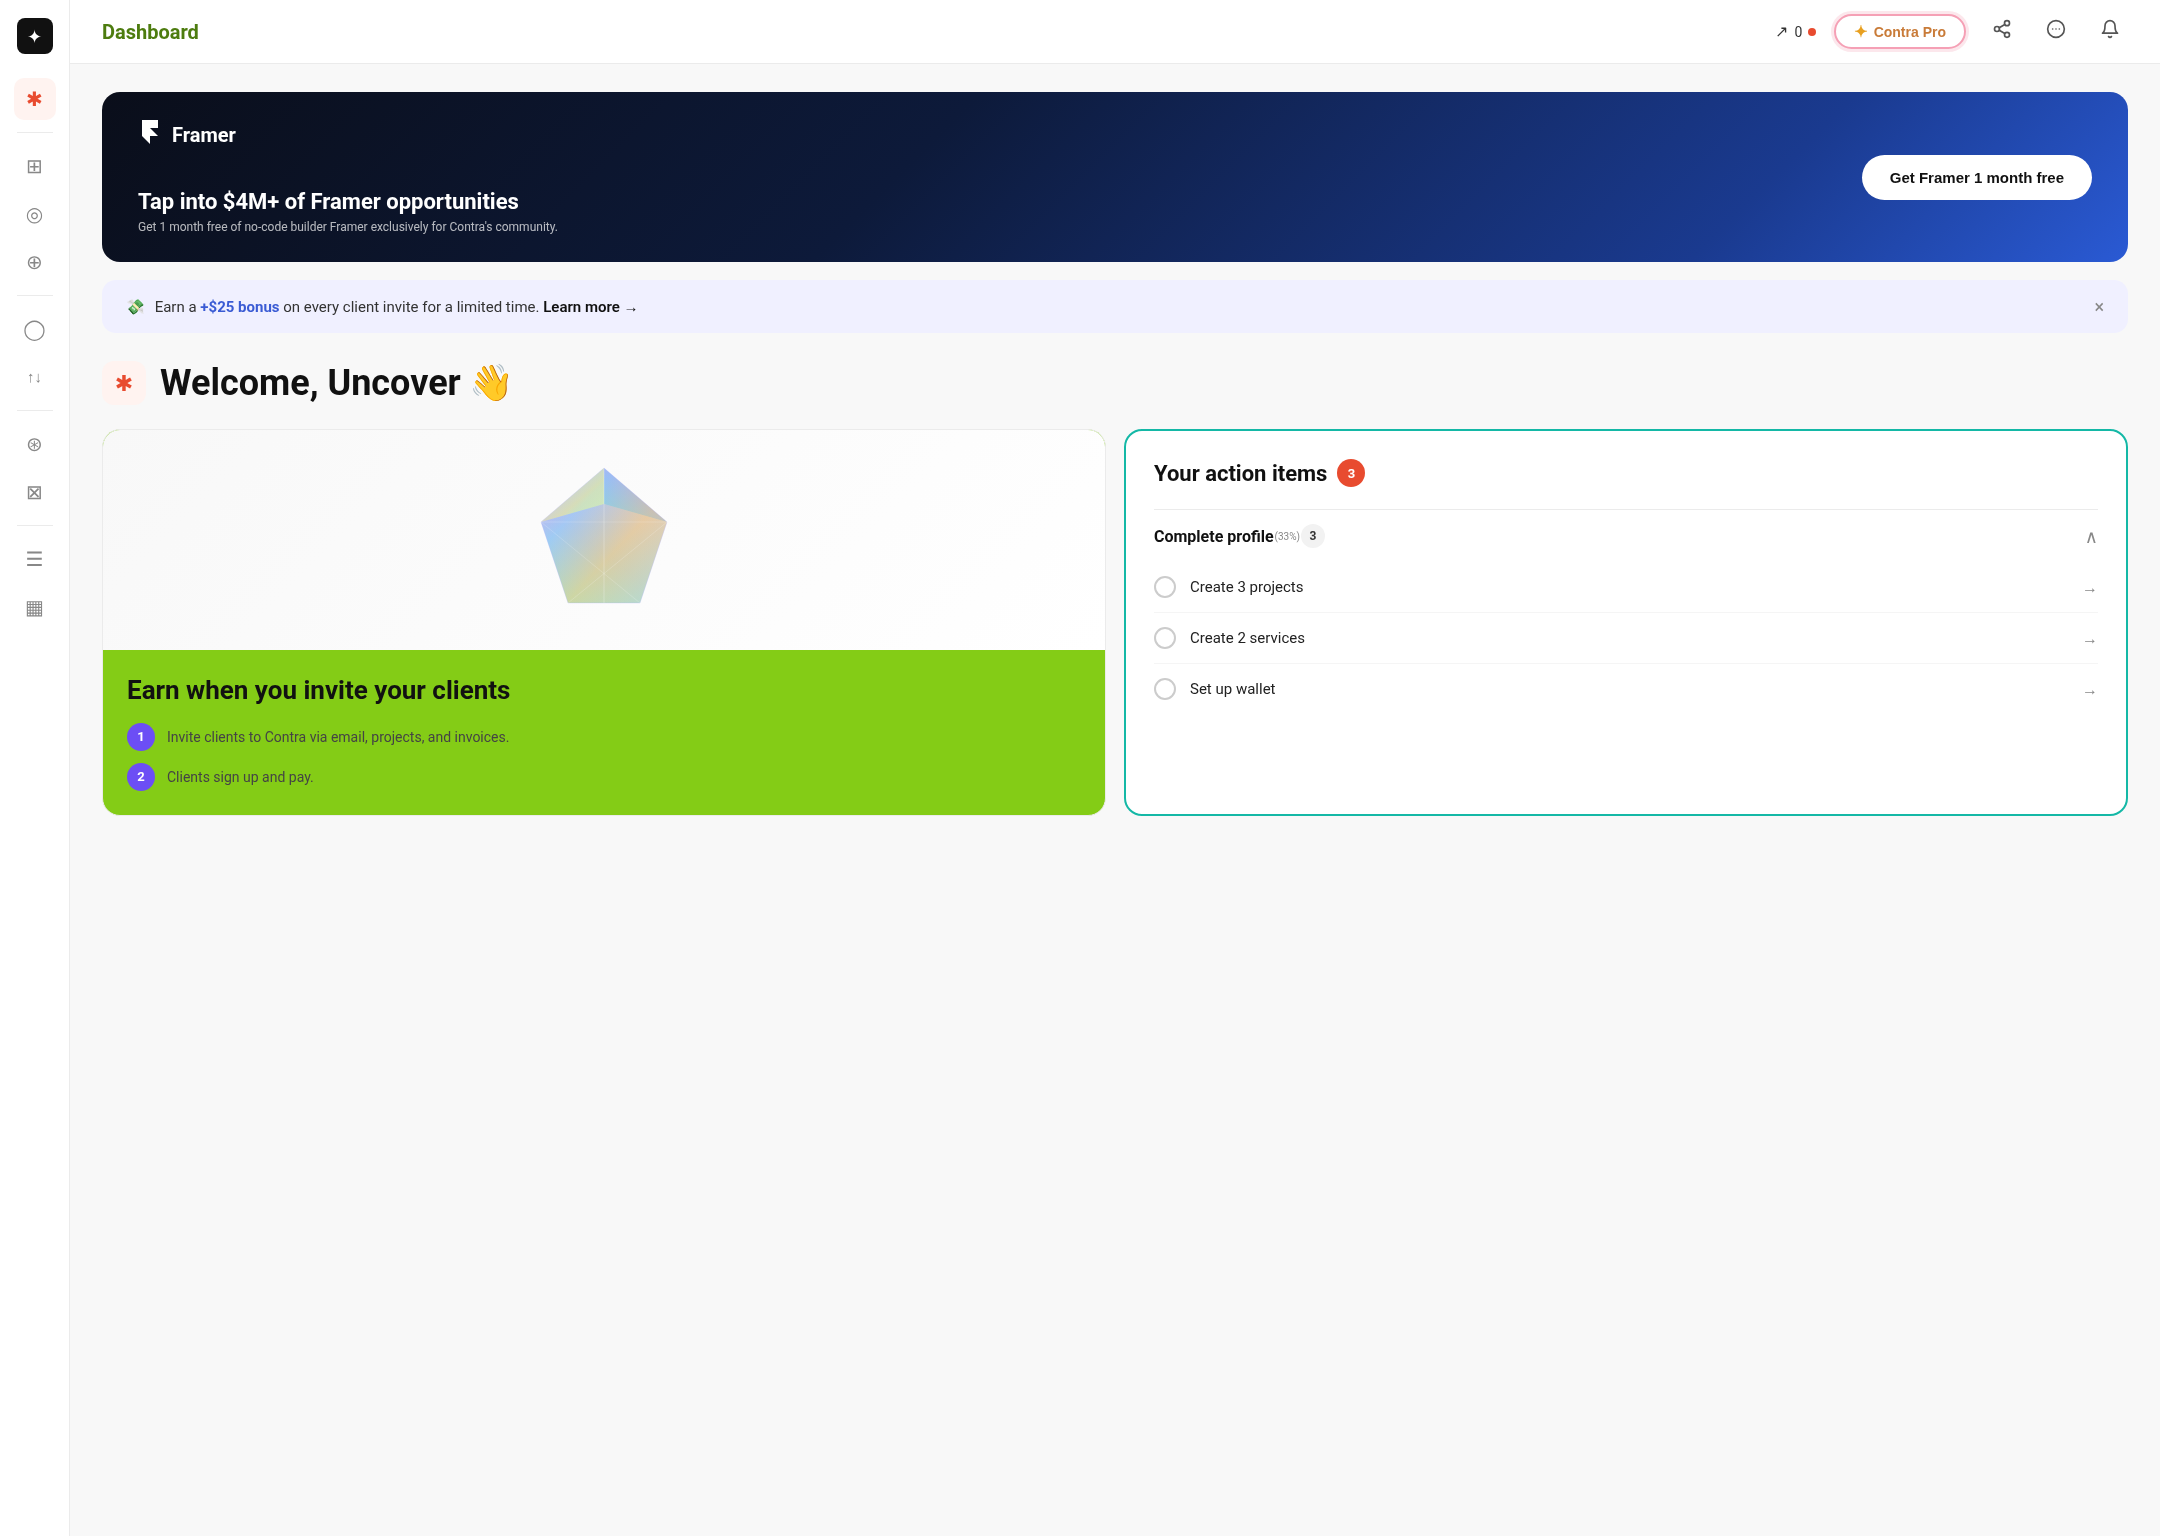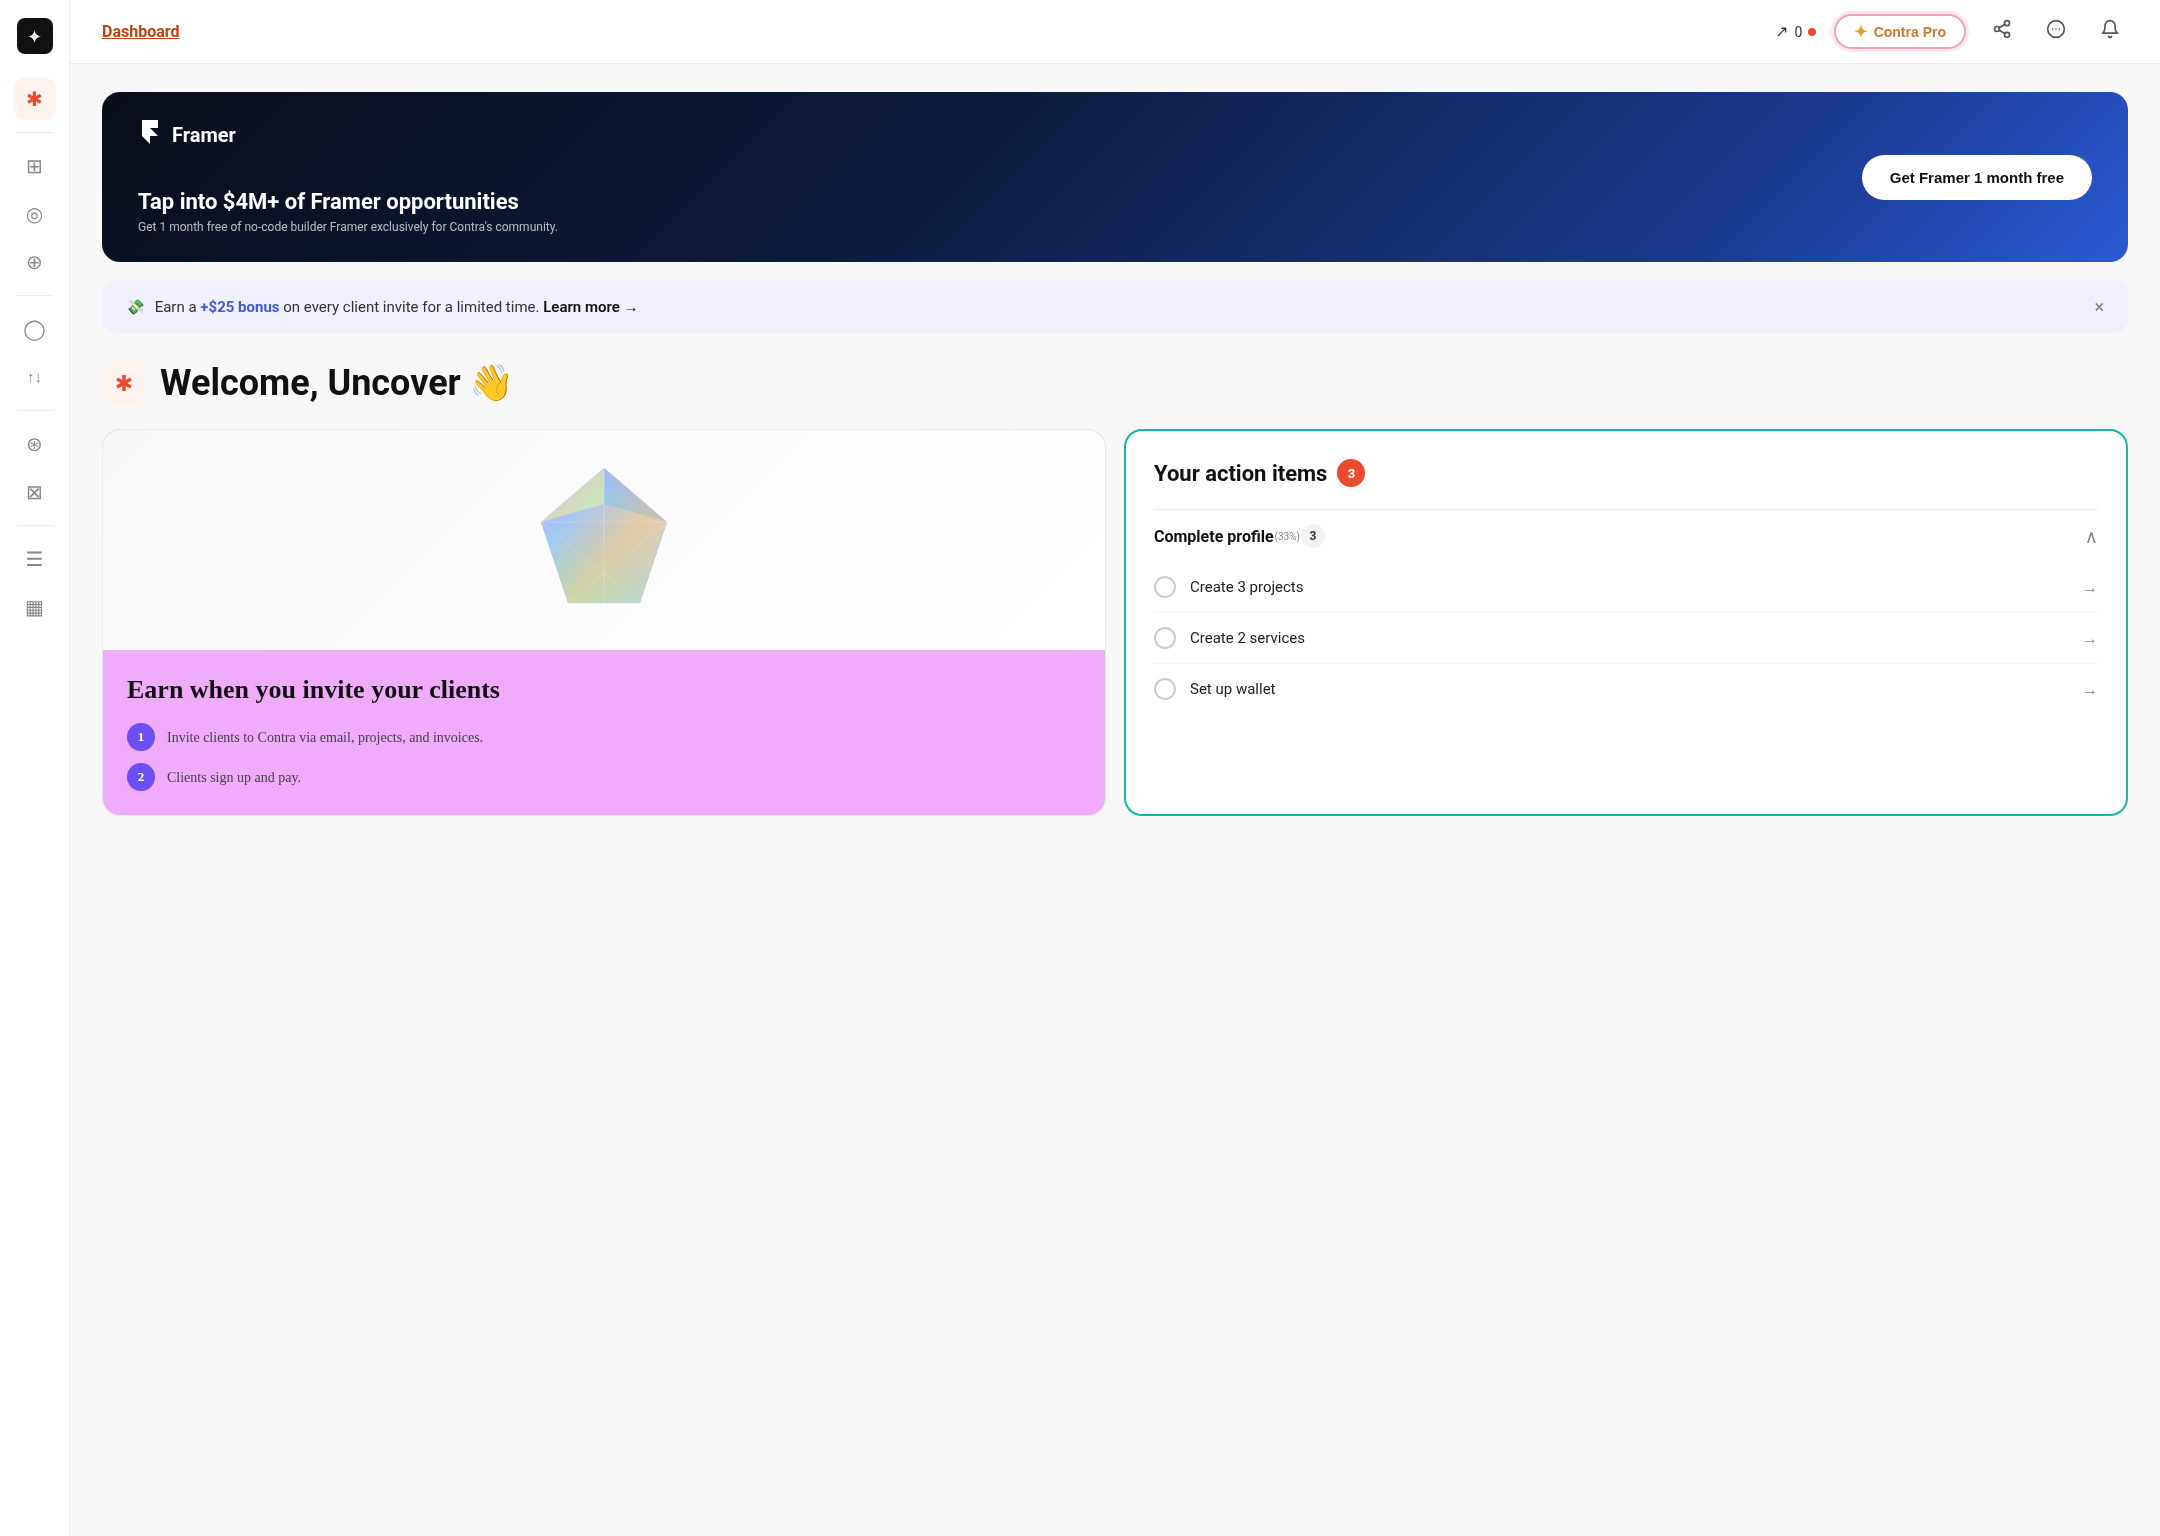--- a/index.html
+++ b/index.html
@@ -54,24 +54,23 @@
       background: #fff;
       border-bottom: 1px solid #ebebeb;
       padding: 0 32px;
       height: 64px;
       display: flex;
       align-items: center;
       justify-content: space-between;
       flex-shrink: 0;
     }
     .header-title {
-      font-size: 16px;
-      font-weight: 700;
-      color: #c2410c;
-      text-decoration: underline;
+      font-size: 20px;
+      font-weight: 700;
+      color: #4d7c0f;
     }
     .header-right {
       display: flex;
       align-items: center;
       gap: 18px;
     }
     .header-stats {
       display: flex;
       align-items: center;
       gap: 6px;
@@ -182,27 +181,26 @@
 
     
     .two-col {
       display: grid;
       grid-template-columns: 1fr 1fr;
       gap: 18px;
     }
 
     
     .left-card {
-      background: #f0abfc;
+      background: #84cc16;
       border-radius: 18px;
       border: 1px solid #ebebeb;
       overflow: hidden;
       min-height: 380px;
       position: relative;
-      font-family: Liberation Serif, serif;
     }
     .left-card-image {
       width: 100%;
       height: 220px;
       display: flex;
       align-items: center;
       justify-content: center;
       overflow: hidden;
       background: linear-gradient(135deg, #f8f8f8, #fff);
     }

